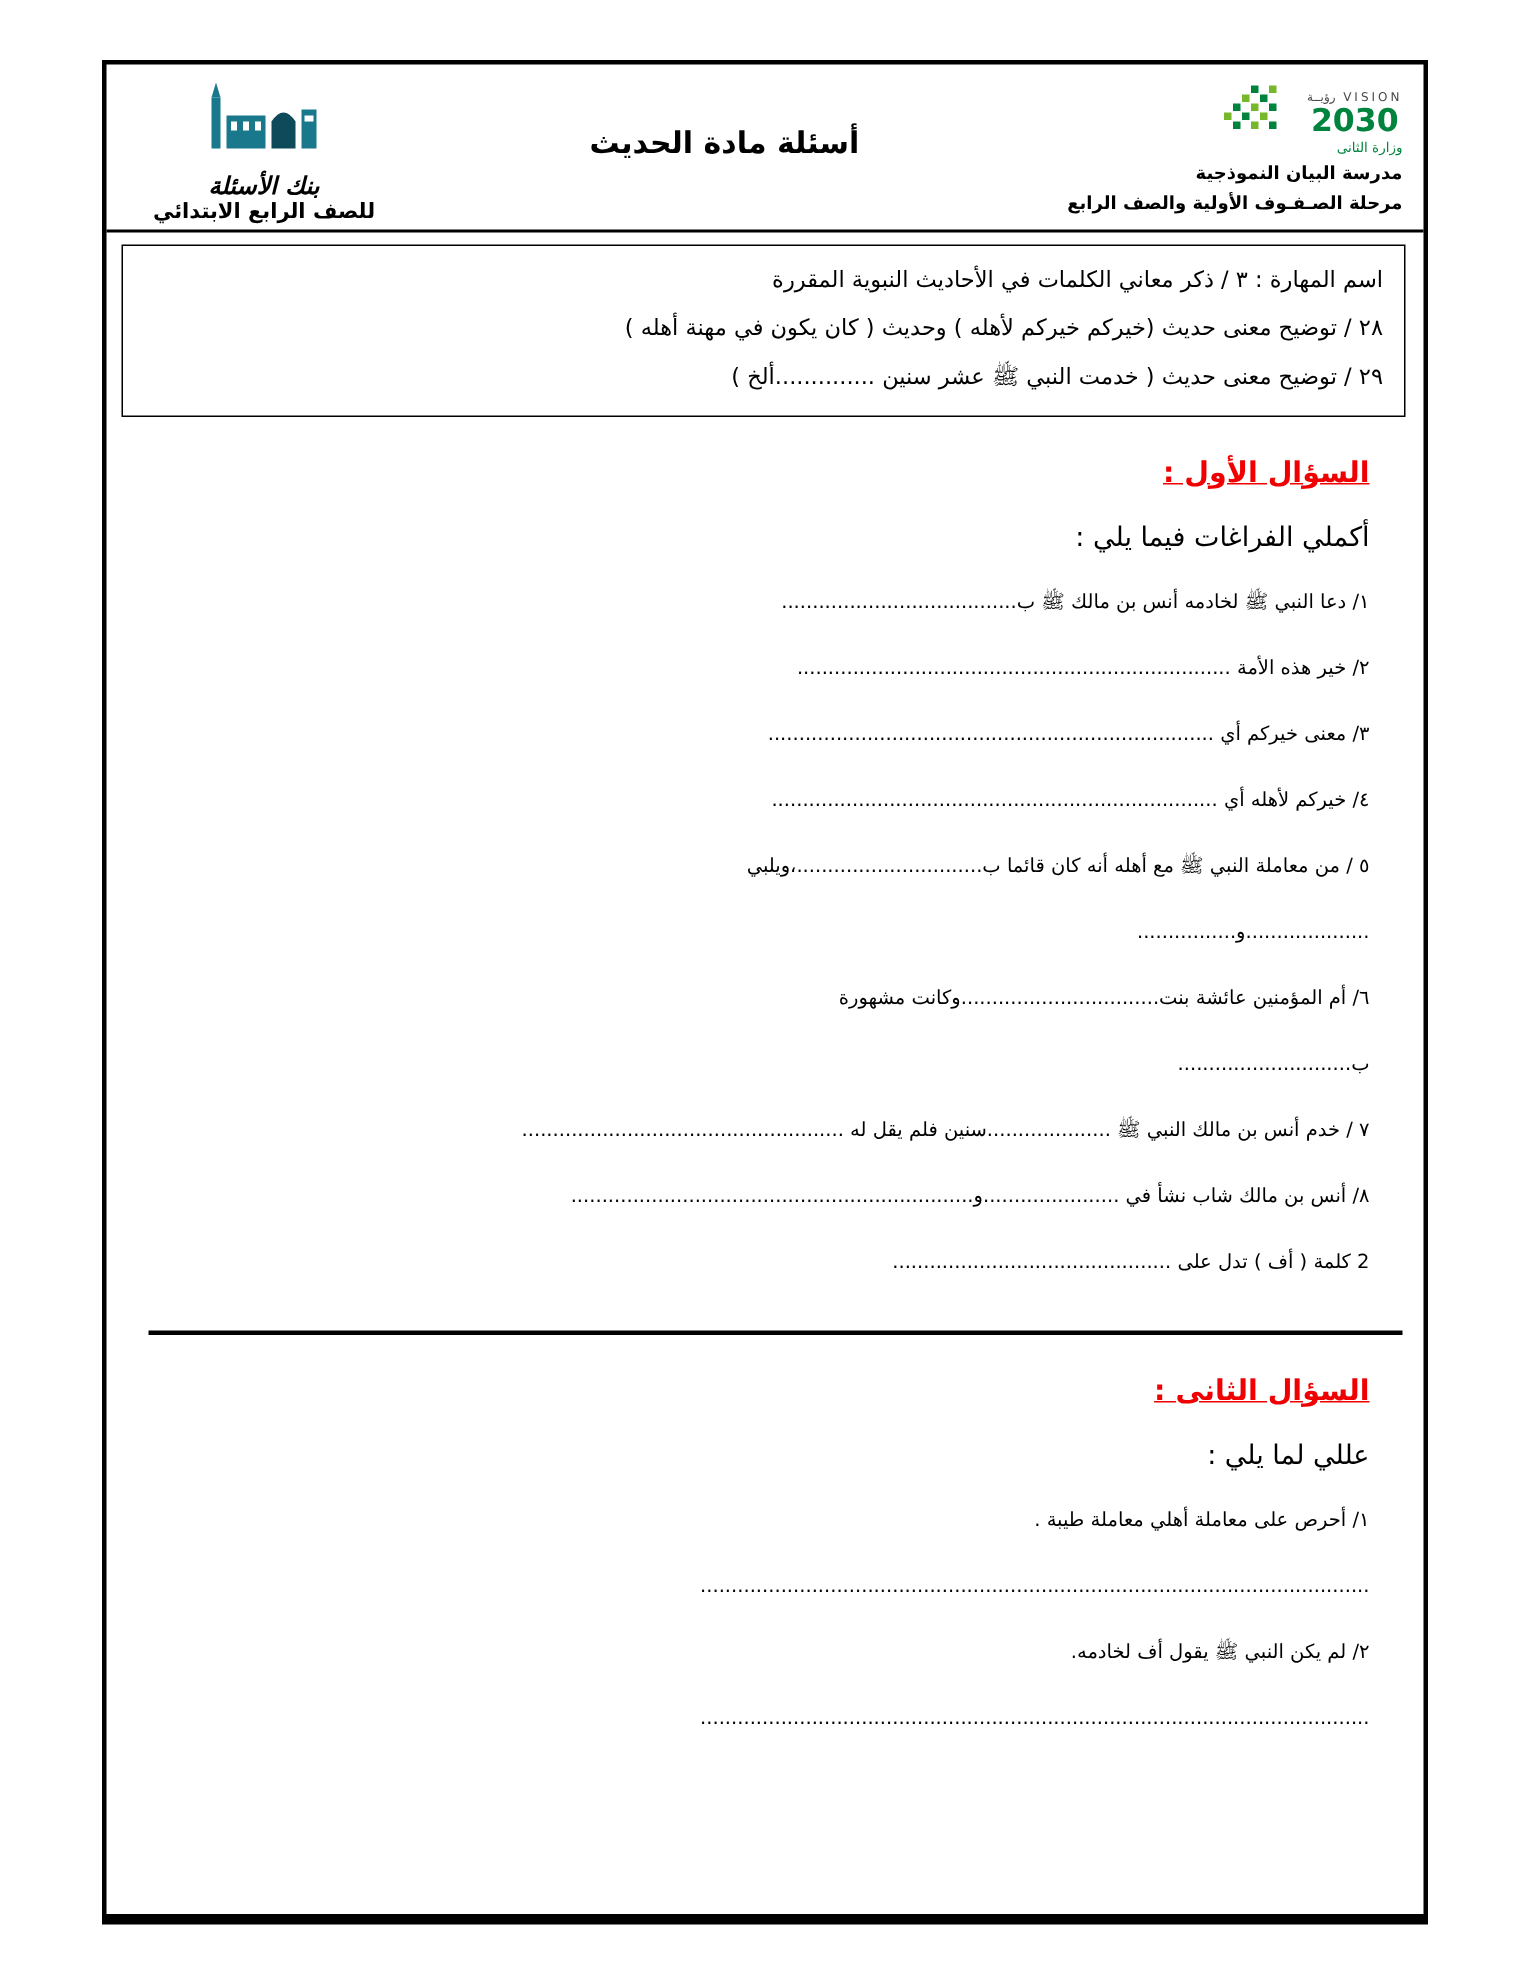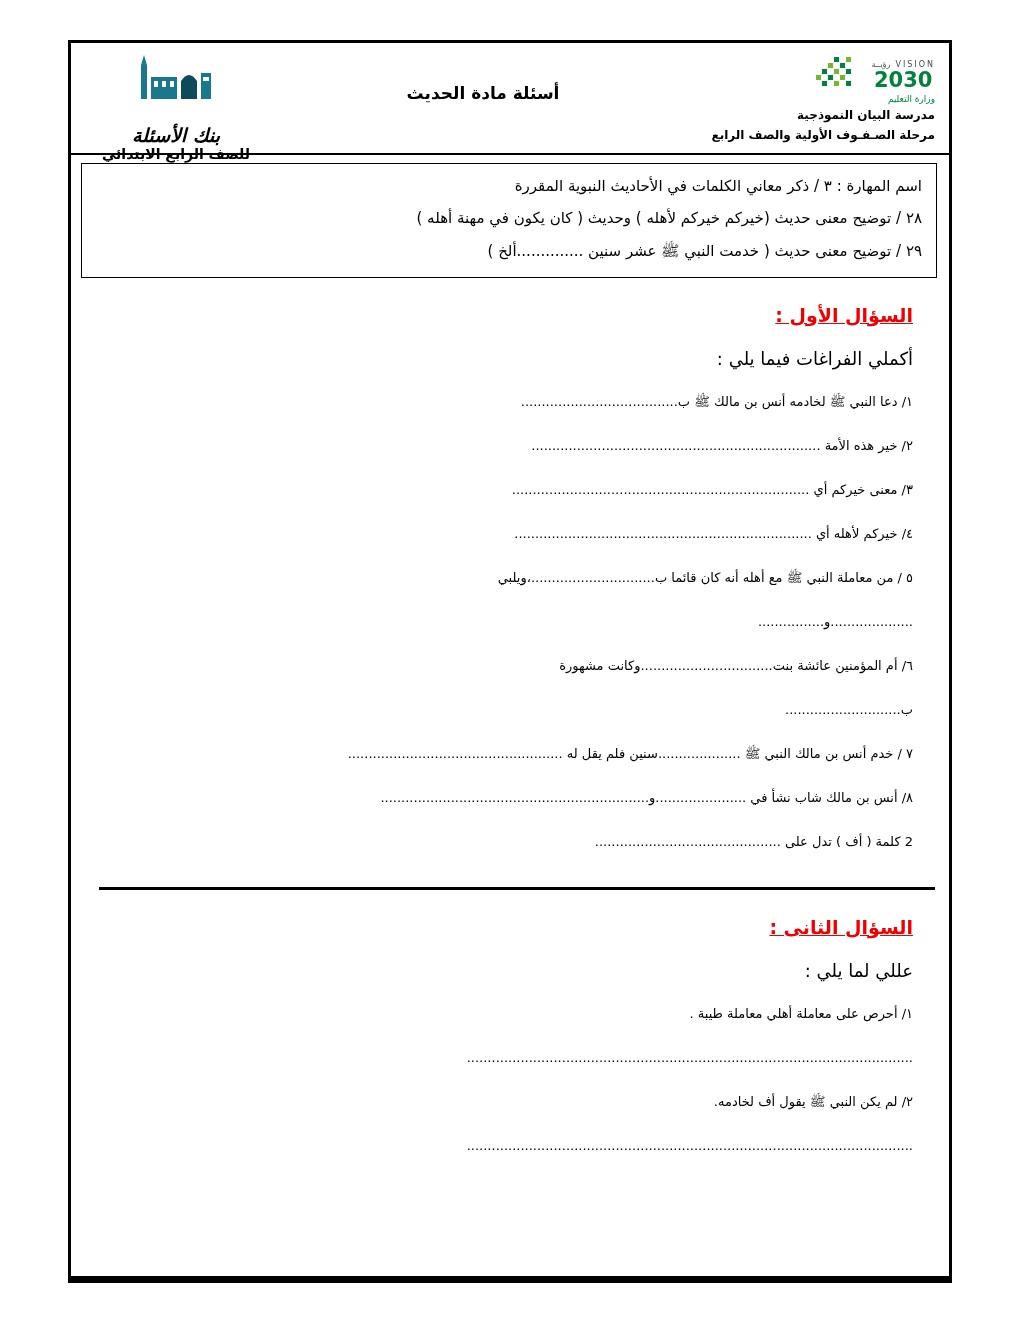--- a/index.html
+++ b/index.html
@@ -23,23 +23,23 @@
   .header {
     direction: ltr;
     display: flex;
     justify-content: space-between;
     align-items: flex-start;
     height: 112px;
     padding: 8px 14px 0 20px;
     border-bottom: 2px solid #000;
   }
   .bank { width: 170px; text-align: center; }
-  .bank .name  { font-size: 19px; font-weight: bold; font-style: italic; margin-top: 19px; direction: rtl; }
+  .bank .name  { font-size: 16px; font-weight: bold; font-style: italic; margin-top: 9px; direction: rtl; }
   .bank .grade { font-size: 14px; font-weight: bold; direction: rtl; }
-  .doc-title { font-size: 17px; font-weight: bold; margin-top: 32px; direction: rtl; }
+  .doc-title { font-size: 20px; font-weight: bold; margin-top: 32px; direction: rtl; }
   .ministry { width: 230px; text-align: right; direction: rtl; }
   .vision { direction: ltr; display: flex; justify-content: flex-end; align-items: center; gap: 17px; }
   .vision-col { text-align: center; line-height: 1; }
   .vision-top  { font-size: 8px; letter-spacing: 2px; color: #4a4a4a; }
   .vision-ar   { font-size: 8px; color: #4a4a4a; }
   .vision-year { font-size: 21px; font-weight: bold; color: #00843d; }
   .ministry-name { font-size: 9px; color: #00843d; margin-top: 1px; }
   .school-line   { font-size: 12px; font-weight: bold; margin-top: 3px; line-height: 1.4; }
   
   .skills-box {
@@ -112,21 +112,21 @@
             <rect x="32" y="18" width="5" height="5" fill="#00843d"></rect>
             <rect x="32" y="30" width="5" height="5" fill="#00843d"></rect>
           </svg>
         </span>
         <span class="vision-col">
           <div><span class="vision-ar">رؤيــة</span>
                <span class="vision-top">VISION</span></div>
           <div class="vision-year">2030</div>
         </span>
       </div>
-      <div class="ministry-name">وزارة التعليم</div>
+      <div class="ministry-name">وزارة الثانى</div>
       <div class="school-line">مدرسة البيان النموذجية</div>
       <div class="school-line">مرحلة الصـفـوف الأولية والصف الرابع</div>
     </div>
 
   </div>
 
   <div class="skills-box">
     <div class="skills-row1">
       <span>اسم المهارة : ٣ / ذكر معاني الكلمات في الأحاديث النبوية المقررة</span>
     </div>

